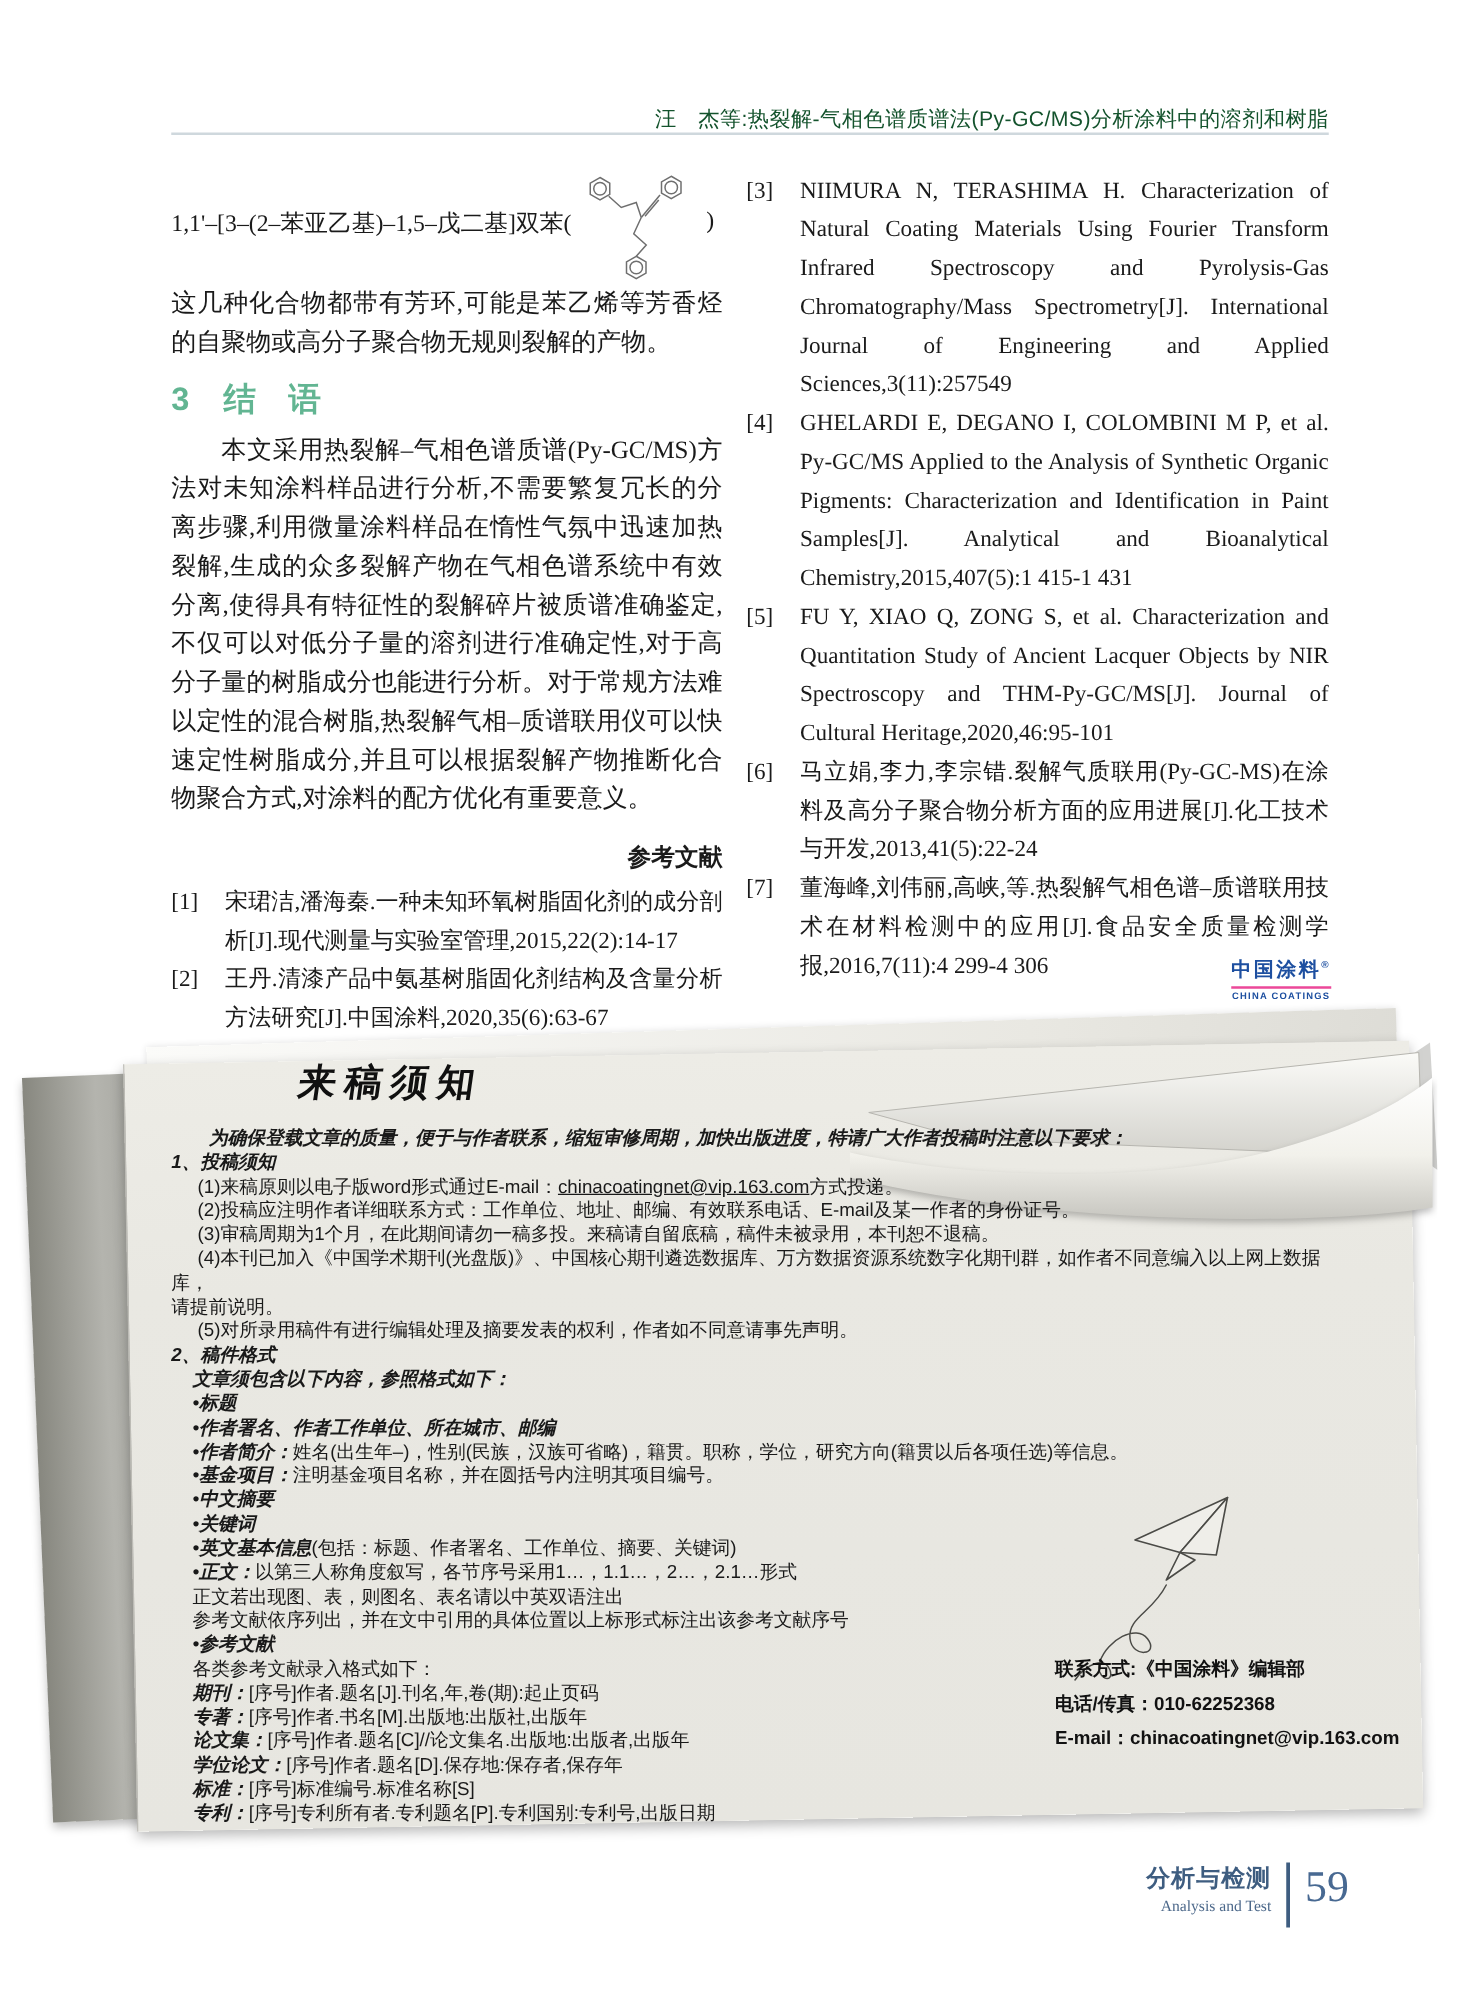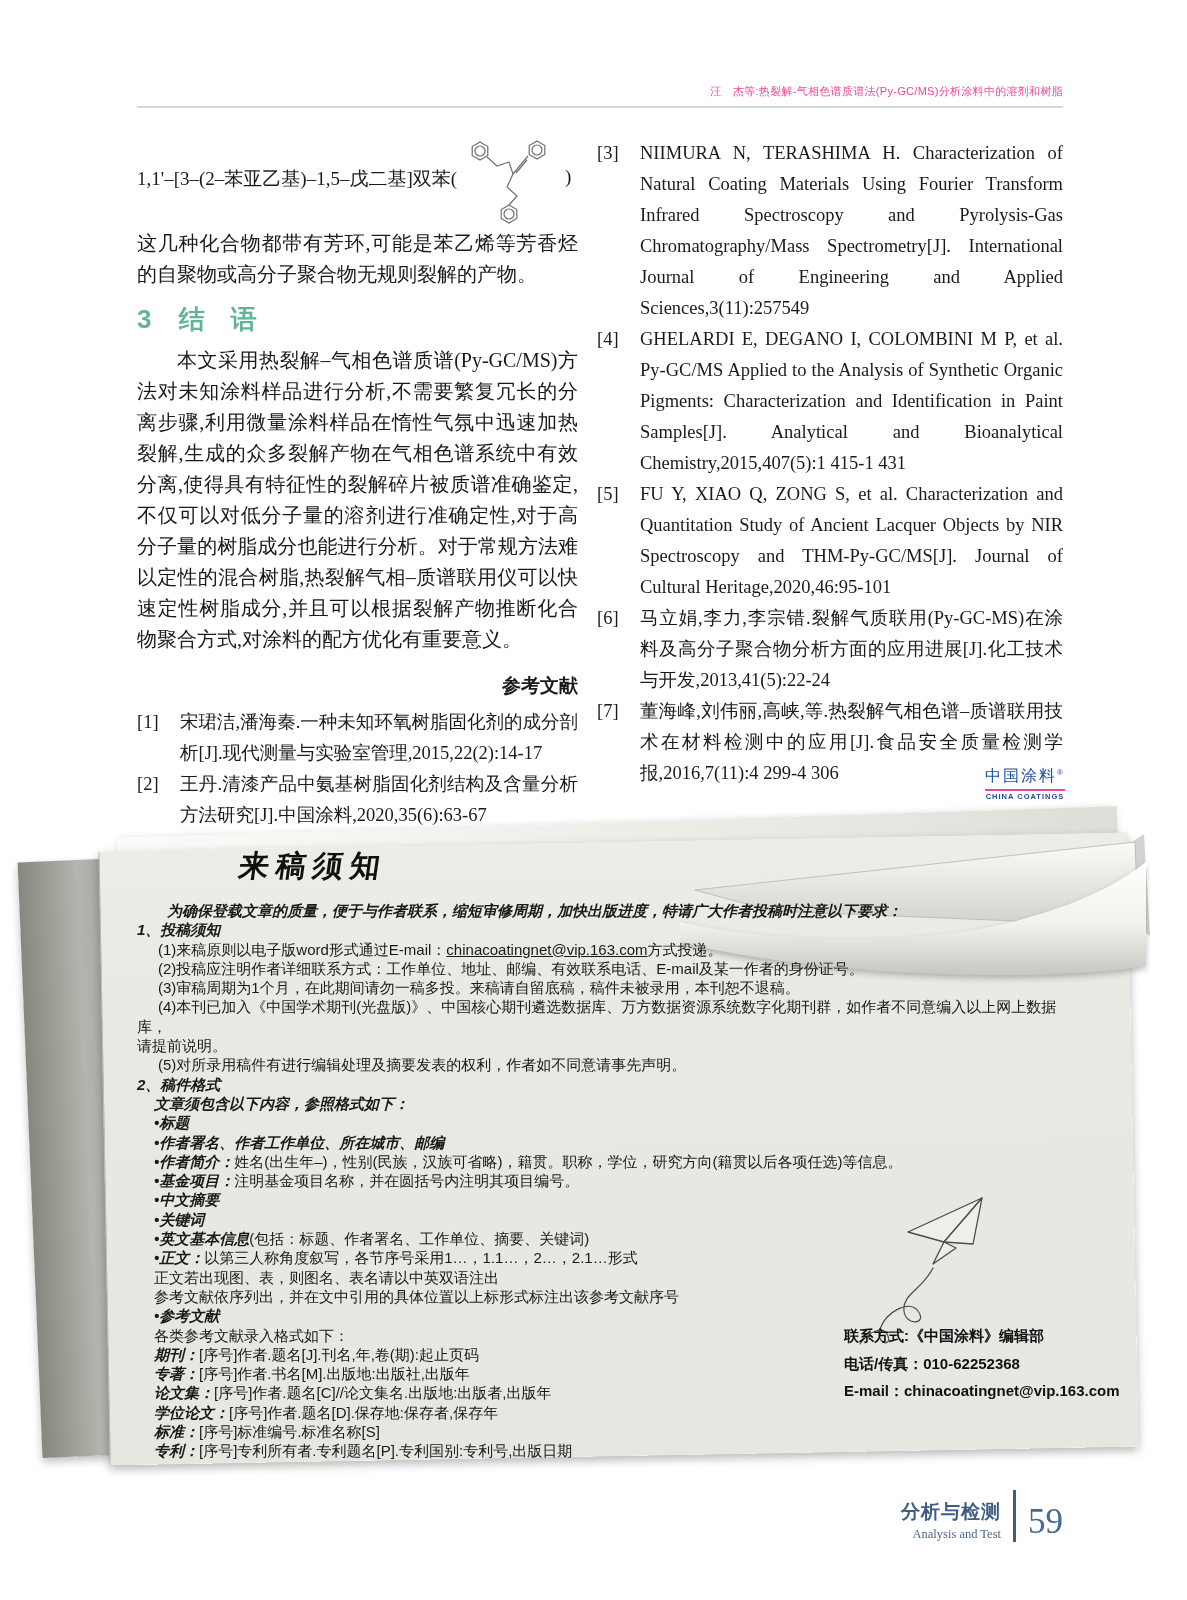--- a/index.html
+++ b/index.html
@@ -1,20 +1,20 @@
 <!DOCTYPE html>
 <html><head>
 <meta charset="utf-8">
 <style>
   html,body{margin:0;padding:0;background:#fff;}
   .page{position:relative;width:1187px;height:1600px;background:#ffffff;overflow:hidden;
         font-family:"Liberation Sans",sans-serif;color:#1a1a1a;}
 
   
-  .running-title{position:absolute;top:84px;right:124px;font-size:11px;color:#ec4899;letter-spacing:.3px;}
+  .running-title{position:absolute;top:84px;right:124px;font-size:17px;color:#14532d;letter-spacing:.3px;}
   .header-rule{position:absolute;top:106px;left:137px;width:926px;height:2px;background:#cfd8dd;}
 
   
   .col-left{position:absolute;left:137px;top:140px;width:441px;}
   .col-right{position:absolute;left:597px;top:138px;width:466px;}
 
   .compound-line{position:relative;height:84px;}
   .cmp-text{position:absolute;left:0;top:26px;font-family:"Liberation Serif",serif;font-size:19px;}
   .cmp-close{position:absolute;left:428px;top:26px;font-family:"Liberation Serif",serif;font-size:19px;}
   .structure{position:absolute;left:330px;top:0px;}
@@ -29,21 +29,21 @@
   .conclusion{margin-top:9px;}
 
   .ref-heading{margin:18px 0 8px 0;text-align:right;font-size:19px;font-weight:700;
                font-family:"Liberation Serif",serif;}
   .ref{position:relative;padding-left:43px;font-size:18.5px;line-height:31px;text-align:justify;
        font-family:"Liberation Serif",serif;}
   .ref .no{position:absolute;left:0;top:0;}
 
   
   .logo{position:absolute;left:985px;top:766px;color:#1d4fa0;text-align:center;}
-  .logo-cn{font-size:16px;font-weight:400;letter-spacing:2px;white-space:nowrap;}
+  .logo-cn{font-size:16px;font-weight:700;letter-spacing:2px;white-space:nowrap;}
   .logo-cn sup{font-size:8px;}
   .logo-en{font-size:7.5px;font-weight:700;letter-spacing:1px;border-top:2px solid #ec4899;
            margin-top:2px;padding-top:1px;white-space:nowrap;}
 
   
   .notice{position:absolute;left:0;top:798px;width:1187px;height:672px;}
   .sheet-left{position:absolute;left:30px;top:62px;width:106px;height:596px;
               background:linear-gradient(90deg,#87877f,#b4b4ae 55%,#a3a39d);
               transform:rotate(-2.4deg);box-shadow:0 4px 8px rgba(0,0,0,.25);}
   .sheet-under{position:absolute;left:118px;top:24px;width:1000px;height:74px;
@@ -64,21 +64,21 @@
   .nl.intro{text-indent:30px;}
   .nl.p1{text-indent:21px;}
   .nl.p2{text-indent:17px;}
 
   .plane{position:absolute;left:856px;top:380px;}
 
   .contact{position:absolute;left:844px;top:524px;font-size:15px;line-height:27.5px;font-weight:700;color:#111;}
   .contact p{margin:0;white-space:nowrap;}
 
   
-  .footer{position:absolute;top:1490px;right:124px;display:flex;align-items:flex-end;gap:12px;}
+  .footer{position:absolute;top:1490px;right:108px;display:flex;align-items:flex-start;gap:12px;}
   .footer-labels{text-align:right;}
   .f-cn{font-size:19px;font-weight:700;color:#3e5d80;letter-spacing:1px;}
   .f-en{font-size:12.5px;color:#4c688a;font-family:"Liberation Serif",serif;margin-top:2px;}
   .f-divider{width:3px;height:52px;background:#3e5d80;}
   .f-num{font-size:35px;color:#486992;font-family:"Liberation Serif",serif;}
 </style>
 </head>
 <body>
 
 <div class="page">

